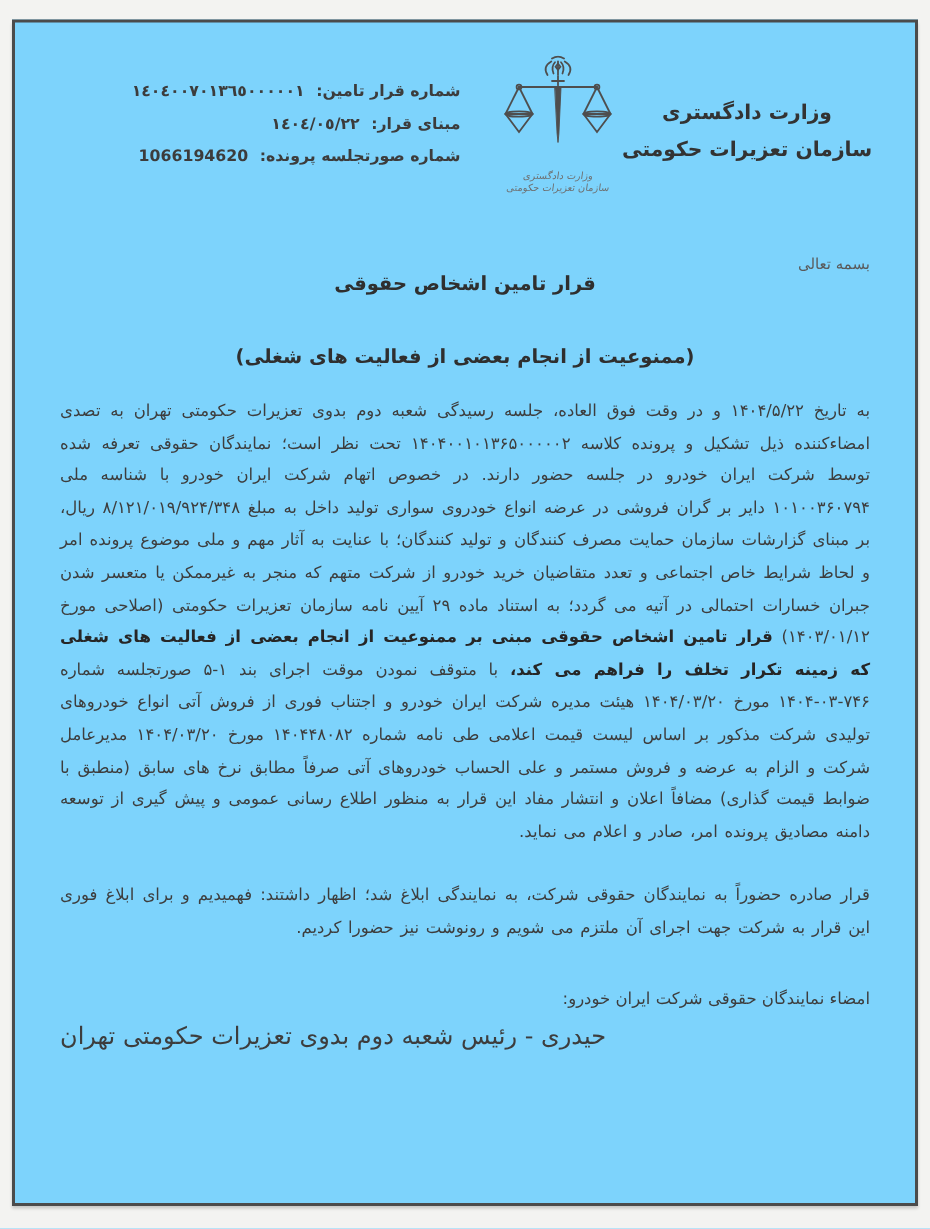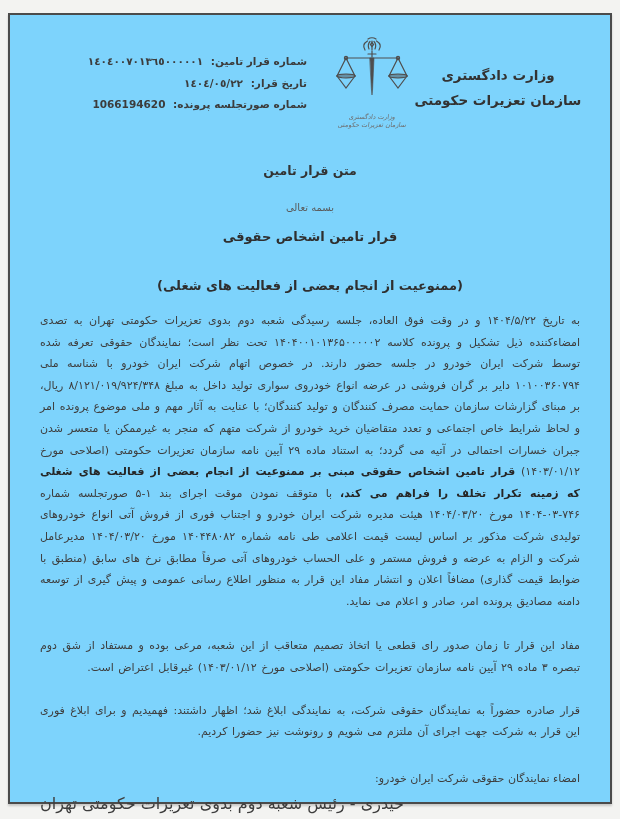--- a/index.html
+++ b/index.html
@@ -37,22 +37,22 @@
     position:absolute; right:26px; top:48px; width:172px;
     text-align:center; font-weight:bold; color:#333;
     font-size:13.5px; line-height:25px;
   }
   
   .doc {
     position:absolute; top:148px; left:30px; right:30px;
     direction:rtl;
   }
   .t1 { text-align:center; font-weight:bold; font-size:12.5px; color:#333; }
-  .bism { text-align:center; font-size:10px; color:#5a5a5a; margin-top:24px; }
-  .t2 { text-align:center; font-weight:bold; font-size:13px; color:#2f2f2f; margin-top:16px; }
+  .bism { font-size:10px; color:#5a5a5a; margin-top:8px; }
+  .t2 { text-align:center; font-weight:bold; font-size:13px; color:#2f2f2f; margin-top:0; }
   .t3 { text-align:center; font-weight:bold; font-size:13px; color:#2f2f2f; margin-top:34px; }
   p.body-par {
     margin-top:17px;
     font-size:11px; line-height:21.6px;
     text-align:justify; text-align-last:right;
     color:#3d3d3d; word-spacing:1px;
   }
   p.body-par b { color:#262626; }
   .p2 { margin-top:23px !important; }
   .p3 { margin-top:21px !important; }
@@ -63,21 +63,21 @@
 <body>
 
 <div class="page">
 
   <div class="hdr-rows">
     <div class="hdr-row">
       <span>شماره قرار تامین:</span>
       <span class="val">١٤٠٤٠٠٧٠١٣٦٥٠٠٠٠٠١</span>
     </div>
     <div class="hdr-row">
-      <span>تاریخ قرار:</span>
+      <span>مبنای قرار:</span>
       <span class="val">١٤٠٤/٠٥/٢٢</span>
     </div>
     <div class="hdr-row">
       <span>شماره صورتجلسه پرونده:</span>
       <span class="val">1066194620</span>
     </div>
   </div>
 
   <div class="logo">
     <svg width="76" height="76" viewBox="0 0 76 76">
@@ -116,32 +116,30 @@
     <div class="logo-cap">وزارت دادگستری</div>
     <div class="logo-cap">سازمان تعزیرات حکومتی</div>
   </div>
 
   <div class="org">
     <div>وزارت دادگستری</div>
     <div>سازمان تعزیرات حکومتی</div>
   </div>
 
   <div class="doc">
-    <div class="t1">متن قرار تامین</div>
     <div class="bism">بسمه تعالی</div>
     <div class="t2">قرار تامین اشخاص حقوقی</div>
     <div class="t3">(ممنوعیت از انجام بعضی از فعالیت های شغلی)</div>
 
     <p class="body-par">
       <span>به تاریخ ۱۴۰۴/۵/۲۲ و در وقت فوق العاده، جلسه رسیدگی شعبه دوم بدوی تعزیرات حکومتی تهران به تصدی امضاءکننده ذیل تشکیل و پرونده کلاسه ۱۴۰۴۰۰۱۰۱۳۶۵۰۰۰۰۰۲ تحت نظر است؛ نمایندگان حقوقی تعرفه شده توسط شرکت ایران خودرو در جلسه حضور دارند. در خصوص اتهام شرکت ایران خودرو با شناسه ملی ۱۰۱۰۰۳۶۰۷۹۴ دایر بر گران فروشی در عرضه انواع خودروی سواری تولید داخل به مبلغ ۸/۱۲۱/۰۱۹/۹۲۴/۳۴۸ ریال، بر مبنای گزارشات سازمان حمایت مصرف کنندگان و تولید کنندگان؛ با عنایت به آثار مهم و ملی موضوع پرونده امر و لحاظ شرایط خاص اجتماعی و تعدد متقاضیان خرید خودرو از شرکت متهم که منجر به غیرممکن یا متعسر شدن جبران خسارات احتمالی در آتیه می گردد؛ به استناد ماده ۲۹ آیین نامه سازمان تعزیرات حکومتی (اصلاحی مورخ ۱۴۰۳/۰۱/۱۲) </span>
       <b>قرار تامین اشخاص حقوقی مبنی بر ممنوعیت از انجام بعضی از فعالیت های شغلی که زمینه تکرار تخلف را فراهم می کند،</b>
       <span> با متوقف نمودن موقت اجرای بند ۱-۵ صورتجلسه شماره ۷۴۶-۰۳-۱۴۰۴ مورخ ۱۴۰۴/۰۳/۲۰ هیئت مدیره شرکت ایران خودرو و اجتناب فوری از فروش آتی انواع خودروهای تولیدی شرکت مذکور بر اساس لیست قیمت اعلامی طی نامه شماره ۱۴۰۴۴۸۰۸۲ مورخ ۱۴۰۴/۰۳/۲۰ مدیرعامل شرکت و الزام به عرضه و فروش مستمر و علی الحساب خودروهای آتی صرفاً مطابق نرخ های سابق (منطبق با ضوابط قیمت گذاری) مضافاً اعلان و انتشار مفاد این قرار به منظور اطلاع رسانی عمومی و پیش گیری از توسعه دامنه مصادیق پرونده امر، صادر و اعلام می نماید.</span>
     </p>
 
-    <p class="body-par p2">مفاد این قرار تا زمان صدور رای قطعی یا اتخاذ تصمیم متعاقب از این شعبه، مرعی بوده و مستفاد از شق دوم تبصره ۳ ماده ۲۹ آیین نامه سازمان تعزیرات حکومتی (اصلاحی مورخ ۱۴۰۳/۰۱/۱۲) غیرقابل اعتراض است.</p>
 
     <p class="body-par p3">قرار صادره حضوراً به نمایندگان حقوقی شرکت، به نمایندگی ابلاغ شد؛ اظهار داشتند: فهمیدیم و برای ابلاغ فوری این قرار به شرکت جهت اجرای آن ملتزم می شویم و رونوشت نیز حضورا کردیم.</p>
 
     <div class="sig-right">امضاء نمایندگان حقوقی شرکت ایران خودرو:</div>
     <div class="sig-left">حیدری - رئیس شعبه دوم بدوی تعزیرات حکومتی تهران</div>
   </div>
 
 </div>
 
 </body></html>

